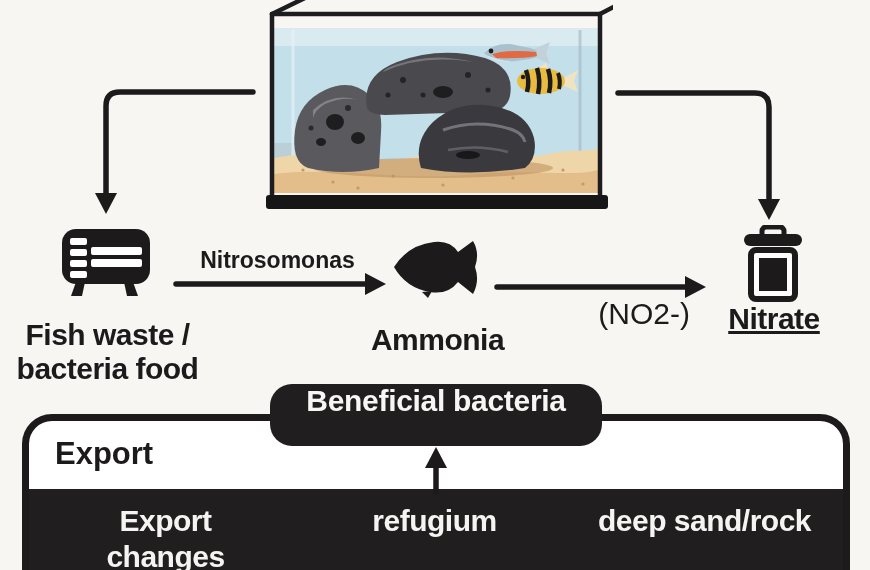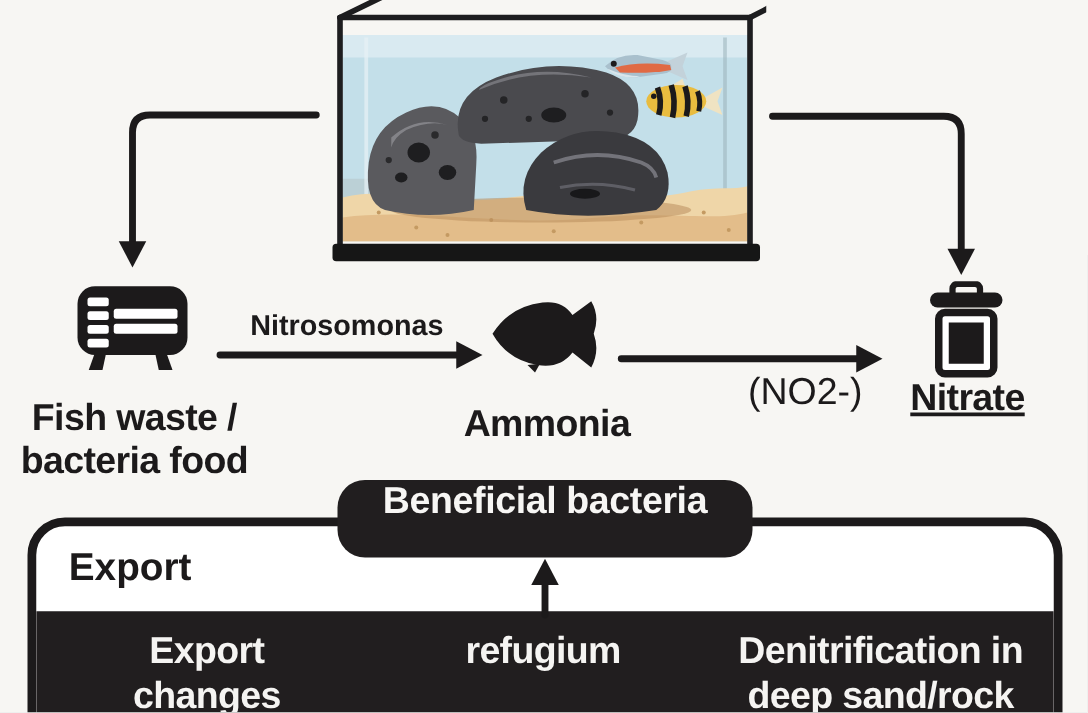--- a/index.html
+++ b/index.html
@@ -135,21 +135,20 @@
   <div id="export-title">Export</div>
 
   <div class="method-label" style="left:68px;top:503px;width:195px;">
     <div>Export</div>
     <div>changes</div>
   </div>
   <div class="method-label" style="left:327px;top:503px;width:215px;">
     <div>refugium</div>
   </div>
   <div class="method-label" style="left:572px;top:503px;width:265px;">
-    <div>Denitrification in</div>
     <div>deep sand/rock</div>
   </div>
 
   <div id="bacteria-pill">
     <span>Beneficial bacteria</span>
   </div>
 
   <svg id="arrows" width="870" height="570" viewBox="0 0 870 570">
     <g stroke="#1c1a1b" stroke-width="5.5" fill="none" stroke-linecap="round">
       <path d="M253,92 L120,92 Q106,92 106,106 L106,196"></path>

